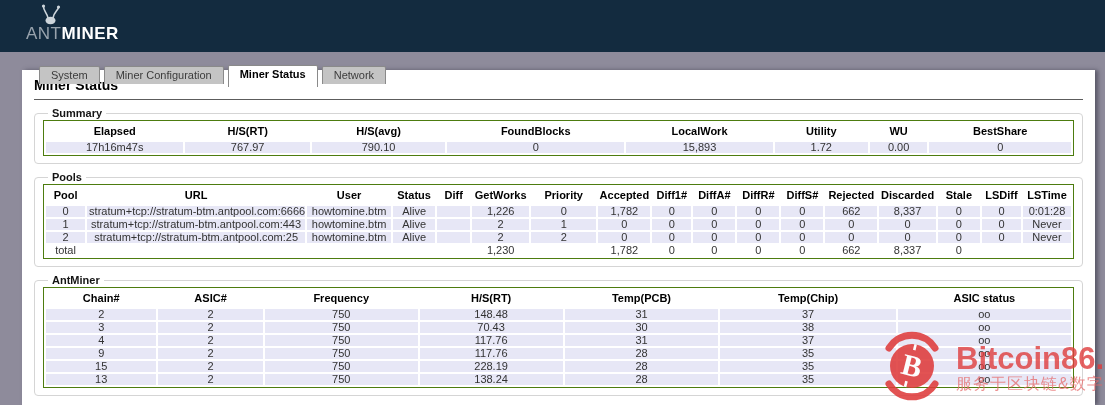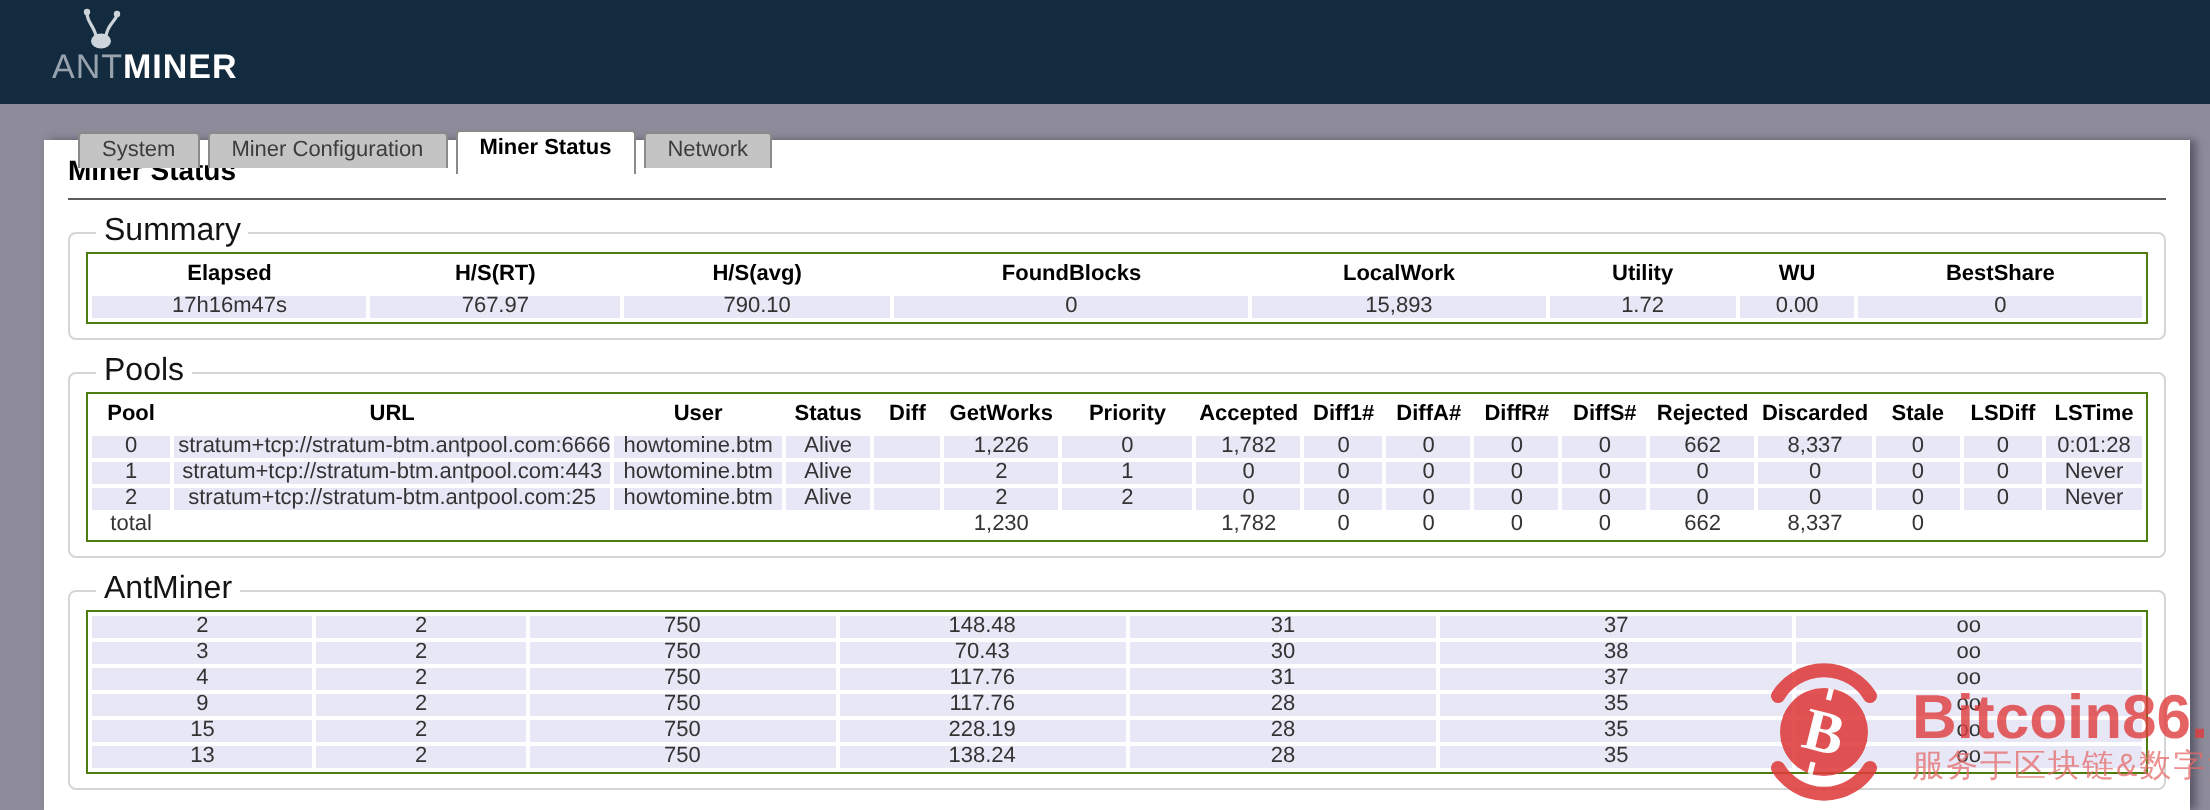--- a/index.html
+++ b/index.html
@@ -15,21 +15,21 @@
   .tabs{position:absolute;top:53px;left:39px;display:flex;gap:4px;align-items:flex-end;z-index:3;margin-top:12px;}
   .tab{background:#c4c4c4;border:1px solid #8a8a8a;border-bottom:none;border-radius:2px 2px 0 0;
        padding:2px 11px 3px;font-size:11px;color:#3c3c3c;cursor:pointer;white-space:nowrap;}
   .tab.active{background:#ffffff;color:#000;font-weight:bold;padding-bottom:7px;margin-bottom:-3px;}
   
   .panel{position:absolute;left:22px;right:10px;top:70px;bottom:0;background:#ffffff;
          box-shadow:3px 0 4px rgba(40,40,55,.5);padding:4px 12px;box-sizing:border-box;z-index:2;}
   .page-title{font-size:14px;font-weight:bold;color:#000;margin:3px 0 6px;}
   .rule{border:none;border-top:1px solid #5c5c5c;margin:0 0 2px;}
   fieldset{border:1px solid #d5d5d5;border-radius:4px;margin:7px 0 0;padding:1px 8px 7px;}
-  legend{font-size:16px;font-weight:normal;color:#141414;padding:0 4px;margin-left:5px;}
+  legend{font-size:11px;font-weight:bold;color:#141414;padding:0 4px;margin-left:5px;}
   table{width:100%;table-layout:fixed;border-collapse:separate;border-spacing:2px;
         background:#fff;border:1px solid #4d7c0f;}
   th{font-size:11px;line-height:13px;font-weight:bold;padding:2px 1px;text-align:center;color:#000;
      overflow:hidden;white-space:nowrap;background:#fff;}
   td{font-size:11px;line-height:11px;padding:0 2px;text-align:center;color:#333;
      background:#e7e7f6;overflow:hidden;white-space:nowrap;}
   tr.plain td{background:#ffffff;}
   
   .watermark{position:absolute;left:876px;top:331px;display:flex;gap:8px;z-index:4;}
   .wm-text{margin-top:12px;}
@@ -231,20 +231,29 @@
         <colgroup>
           <col style="width:10.9%">
             <col style="width:10.3%">
             <col style="width:15.1%">
             <col style="width:14.1%">
           <col style="width:15.2%">
             <col style="width:17.3%">
             <col style="width:17.1%">
         </colgroup>
         <tbody>
+            <tr>
+          <th>Chain#</th>
+              <th>ASIC#</th>
+              <th>Frequency</th>
+              <th>H/S(RT)</th>
+              <th>Temp(PCB)</th>
+              <th>Temp(Chip)</th>
+              <th>ASIC status</th>
+        </tr>
         <tr>
           <td>2</td>
               <td>2</td>
               <td>750</td>
               <td>148.48</td>
               <td>31</td>
               <td>37</td>
               <td>oo</td>
         </tr>
         <tr>

